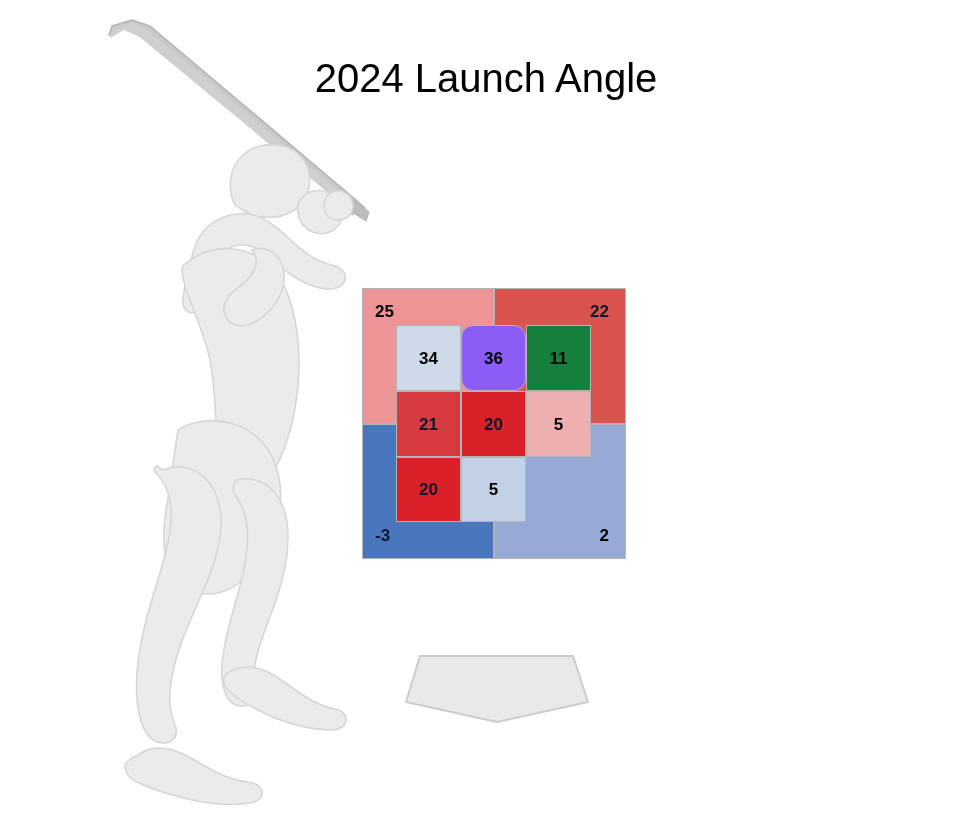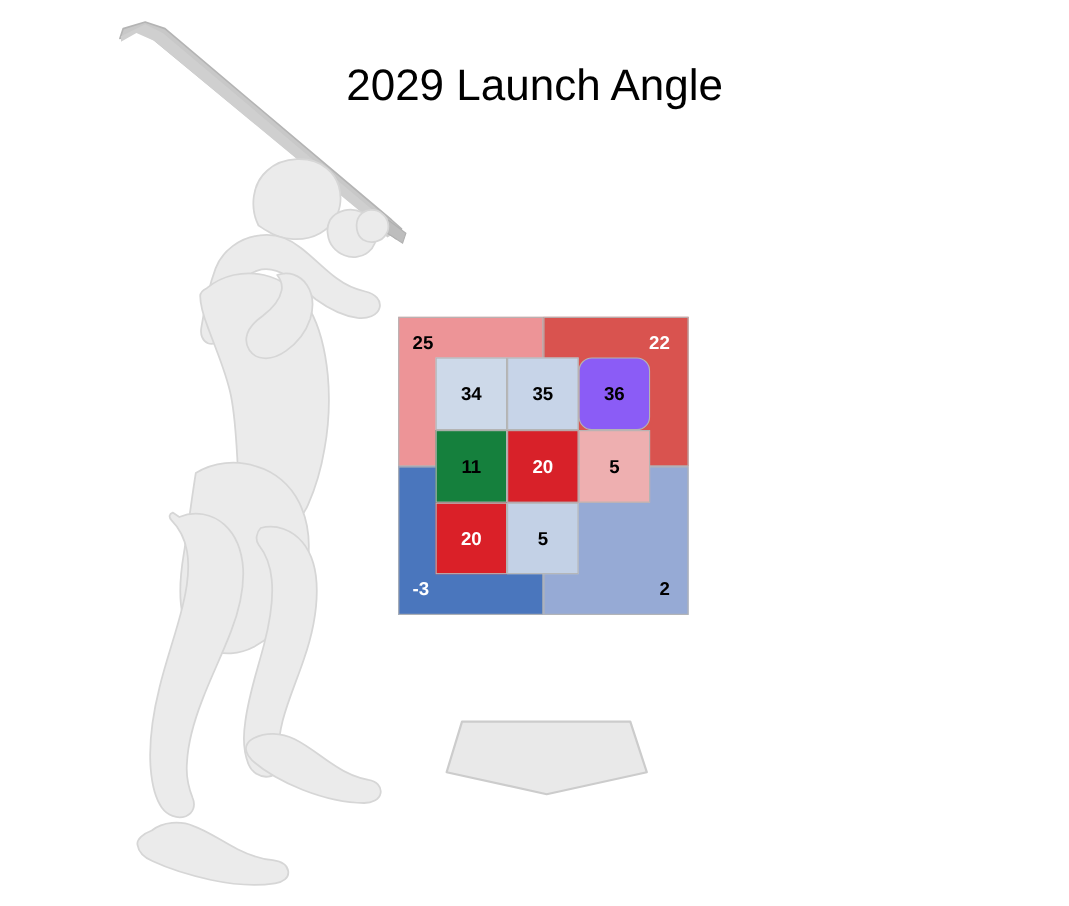--- a/index.html
+++ b/index.html
@@ -110,28 +110,28 @@
     align-items: center;
     justify-content: center;
   }
   .inner-cell .zone-value {
     font-size: 17px;
     font-weight: bold;
     line-height: 1;
   }
 
   .txt-dark  { color: #000000; }
-  .txt-light { color: #ffffff; }
+  .txt-light { color: #0f172a; }
 </style>
 </head>
 <body>
 
 <div id="figure">
 
-  <div id="chart-title">2029 Launch Angle</div>
+  <div id="chart-title">2024 Launch Angle</div>
 
   <svg id="batter-art" viewBox="0 0 972 824" width="972" height="824" xmlns="http://www.w3.org/2000/svg">
 
     <g>
       <path d="M109,35 L125,28 L140,36 L345,205 L360,217 L365,208 L356,200
                L150,26 L132,20 L112,26 Z" fill="#c8c8c8" stroke="#b4b4b4" stroke-width="1.5" stroke-linejoin="round"></path>
       <path d="M110,33 L132,22 L148,30 L352,202 L359,212 L352,216 L344,206
                L140,37 L124,30 L110,38 Z" fill="#cfcfcf" stroke="none"></path>
       <path d="M353,200 L369,212 L366,221 L349,210 Z" fill="#bdbdbd" stroke="#b0b0b0" stroke-width="1"></path>
     </g>
@@ -284,30 +284,30 @@
 
     <div class="outer-zone" id="outer-zone-bottom-right" style="background:#96aad5;">
       <span class="zone-value txt-dark">2</span>
     </div>
 
     <div id="inner-grid">
 
       <div class="inner-cell" style="background:#cdd9e9;">
         <span class="zone-value txt-dark">34</span>
       </div>
-      <div class="inner-cell" style="background:#c7d4e8;">
-        <span class="zone-value txt-dark">35</span>
-      </div>
       <div class="inner-cell" style="background:#8b5cf6;border-radius:12px;">
         <span class="zone-value txt-dark">36</span>
       </div>
 
       <div class="inner-cell" style="background:#15803d;">
         <span class="zone-value txt-dark">11</span>
       </div>
+      <div class="inner-cell" style="background:#d73a3e;">
+        <span class="zone-value txt-light">21</span>
+      </div>
       <div class="inner-cell" style="background:#d82129;">
         <span class="zone-value txt-light">20</span>
       </div>
 
       <div class="inner-cell" style="background:#eeafb0;">
         <span class="zone-value txt-dark">5</span>
       </div>
       <div class="inner-cell" style="background:#da2028;">
         <span class="zone-value txt-light">20</span>
       </div>

